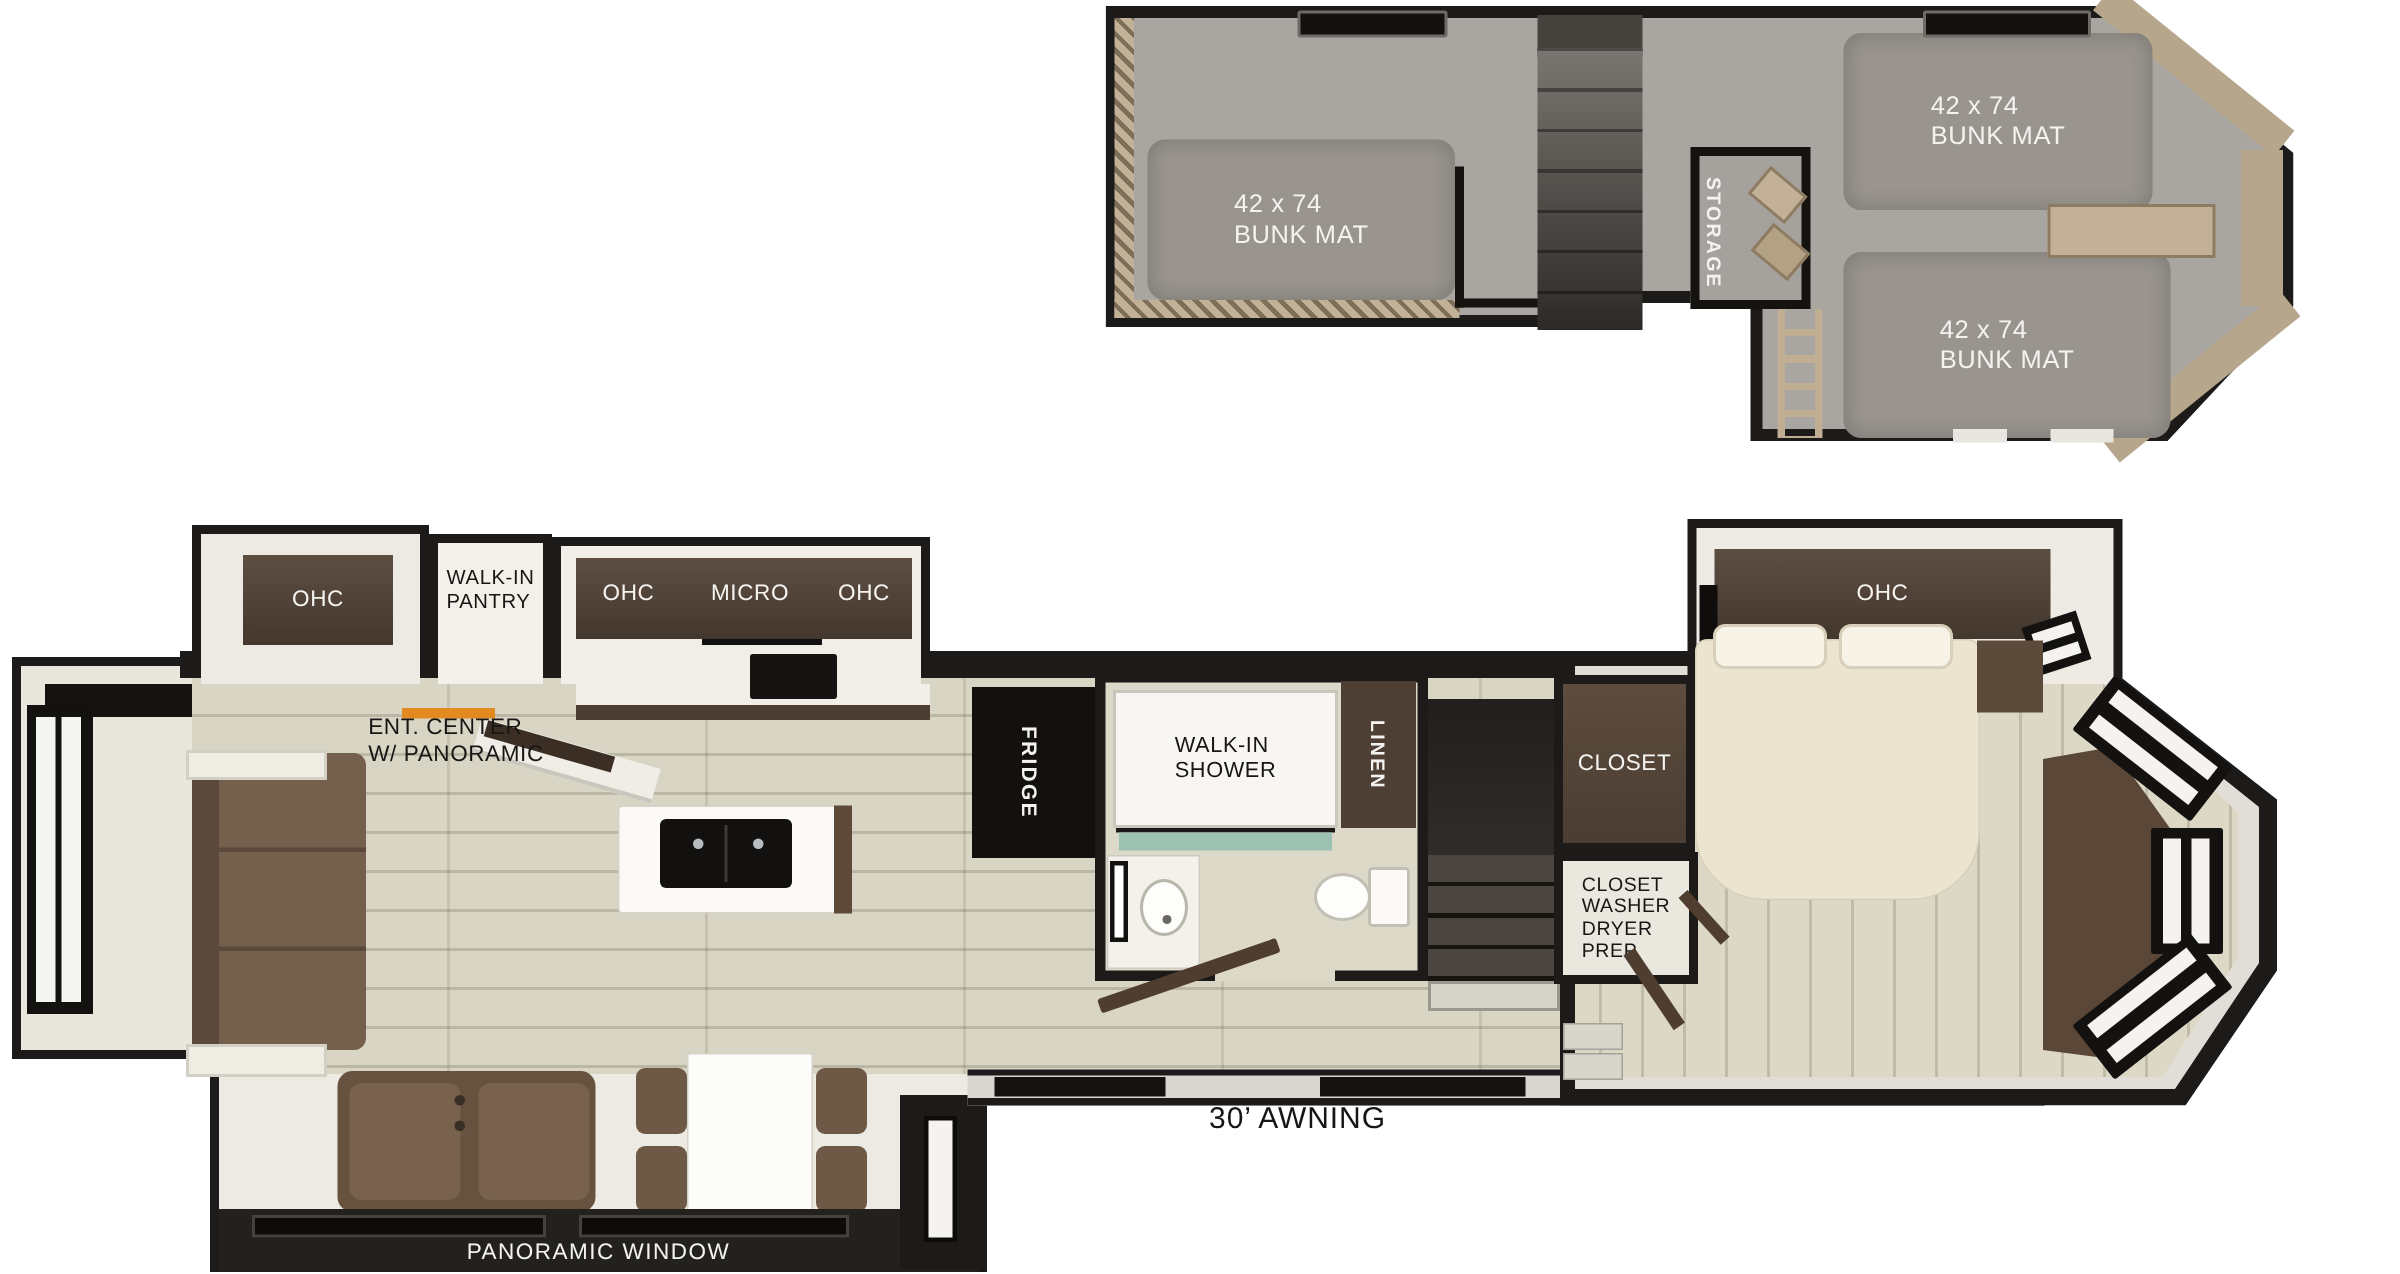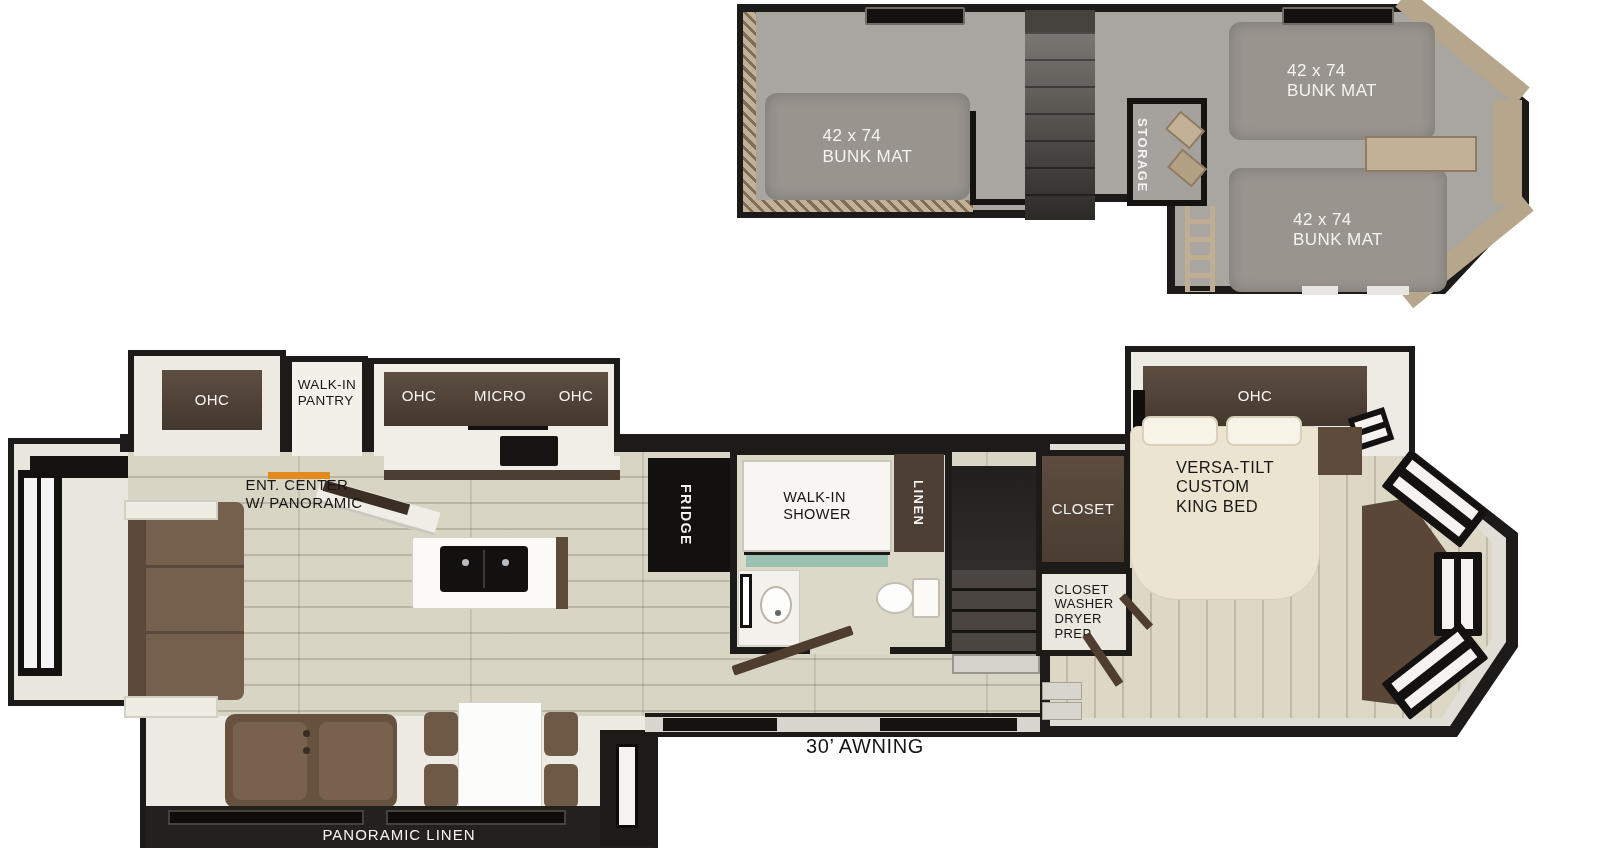--- a/index.html
+++ b/index.html
@@ -141,21 +141,21 @@
 
     <div class="abs" style="left:424px;top:382px;width:34px;height:44px;background:#6e5947;border-radius:6px;"></div>
     <div class="abs" style="left:424px;top:434px;width:34px;height:44px;background:#6e5947;border-radius:6px;"></div>
     <div class="abs" style="left:544px;top:382px;width:34px;height:44px;background:#6e5947;border-radius:6px;"></div>
     <div class="abs" style="left:544px;top:434px;width:34px;height:44px;background:#6e5947;border-radius:6px;"></div>
     <div class="abs" style="left:458px;top:372px;width:84px;height:118px;background:#fcfcfa;border:1px solid #d5d2c8;"></div>
 
     <div class="abs" style="left:146px;top:476px;width:506px;height:42px;background:#23211e;">
       <div class="abs" style="left:22px;top:4px;width:196px;height:15px;background:#0d0c0a;border:2px solid #45423d;"></div>
       <div class="abs" style="left:240px;top:4px;width:180px;height:15px;background:#0d0c0a;border:2px solid #45423d;"></div>
-      <div class="abs lb lw" style="left:0;top:18px;width:506px;height:22px;font-size:15px;letter-spacing:1px;">PANORAMIC LINEN</div>
+      <div class="abs lb lw" style="left:0;top:18px;width:506px;height:22px;font-size:15px;letter-spacing:1px;">PANORAMIC WINDOW</div>
     </div>
     <div class="abs" style="left:600px;top:400px;width:56px;height:116px;background:#1d1b19;">
       <div class="abs winpane" style="left:16px;top:14px;width:22px;height:84px;"></div>
     </div>
 
     <div class="abs" style="left:645px;top:383px;width:718px;height:24px;background:#d8d6ce;border-top:4px solid #1d1b19;border-bottom:5px solid #1d1b19;">
       <div class="abs" style="left:18px;top:1px;width:114px;height:13px;background:#15130f;"></div>
       <div class="abs" style="left:235px;top:1px;width:137px;height:13px;background:#15130f;"></div>
     </div>
 
@@ -195,23 +195,20 @@
     <div class="abs" style="left:1352px;top:82px;width:38px;height:34px;background:#141210;transform:rotate(-18deg);">
       <div class="abs" style="left:5px;top:6px;width:28px;height:8px;background:#f4f3f0;"></div>
       <div class="abs" style="left:5px;top:20px;width:28px;height:8px;background:#f4f3f0;"></div>
     </div>
 
     <div class="abs" style="left:1362px;top:140px;width:86px;height:236px;background:#5a4737;clip-path:polygon(0px 36px,46px 28px,86px 84px,86px 164px,46px 236px,0px 230px);"></div>
 
     <div class="abs" style="left:1130px;top:96px;width:190px;height:174px;background:#ebe4d1;border:1px solid #d8cfb8;border-radius:8px 8px 46px 46px;"></div>
     <div class="abs" style="left:1142px;top:86px;width:76px;height:30px;background:#f7f3e7;border:2px solid #d8d0ba;border-radius:8px;"></div>
     <div class="abs" style="left:1226px;top:86px;width:76px;height:30px;background:#f7f3e7;border:2px solid #d8d0ba;border-radius:8px;"></div>
-    <div class="abs lb ld" style="left:1130px;top:124px;width:190px;height:66px;font-size:16.5px;">VERSA-TILT
-CUSTOM
-KING BED</div>
     <div class="abs" style="left:1318px;top:97px;width:44px;height:48px;background:#5c4a3b;"></div>
 
     <div class="abs lb lw" style="left:1036px;top:120px;width:94px;height:118px;border:6px solid #1d1b19;background:linear-gradient(180deg,#5d4c3f,#4b3d32);font-size:15px;">CLOSET</div>
 
     <div class="abs lb ld" style="left:1036px;top:238px;width:96px;height:88px;border:6px solid #1d1b19;background:#eae7df;font-size:13px;line-height:1.12;">CLOSET
 WASHER
 DRYER
 PREP</div>
 
     <div class="abs" style="left:1042px;top:352px;width:40px;height:18px;background:#d8d5cc;border:1px solid #a5a299;"></div>

